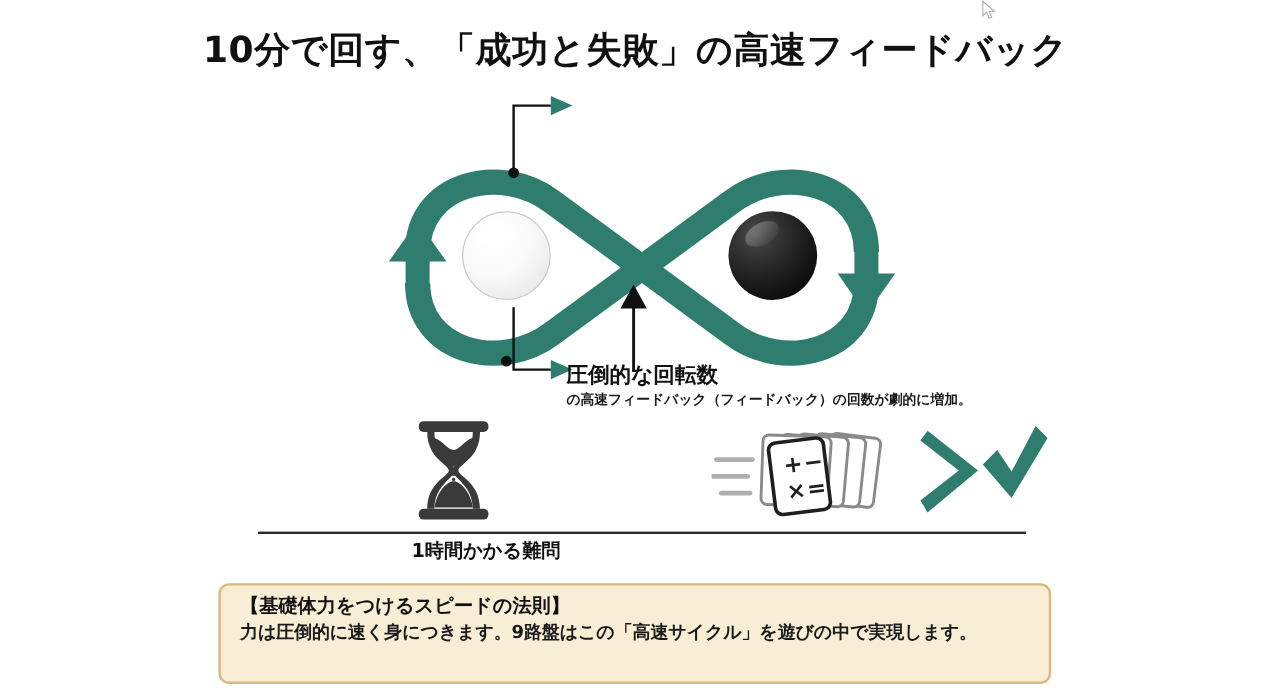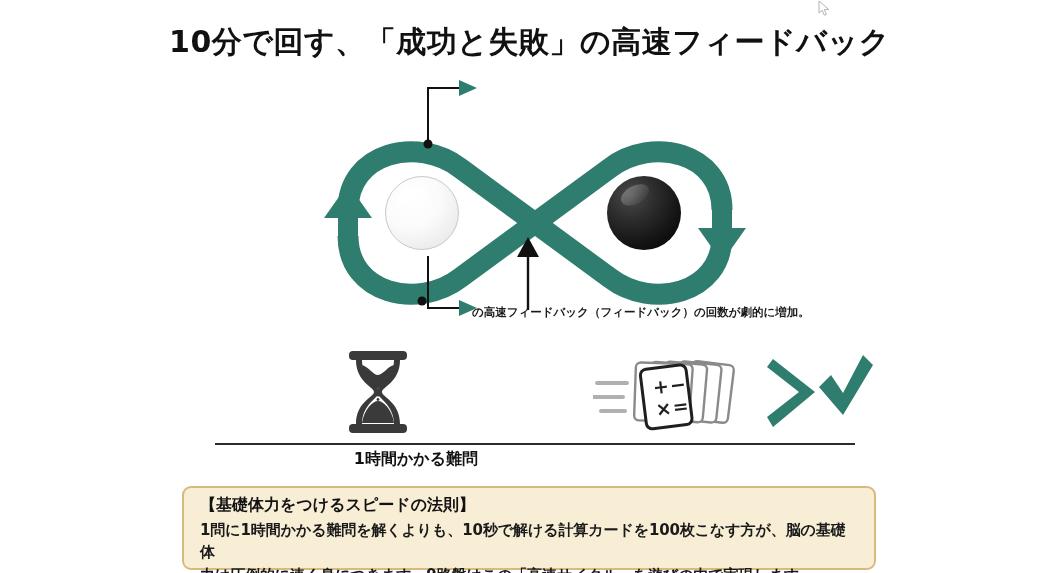--- a/index.html
+++ b/index.html
@@ -81,21 +81,21 @@
   .icon-cards{position:absolute;left:378px;top:10px;width:180px;height:82px;}
   .icon-check{position:absolute;left:548px;top:0px;width:110px;height:96px;}
   .rule{
     position:absolute;left:0;top:98px;width:640px;height:0;
     border-top:2.5px solid #2b2b2b;
   }
   .cap{
     position:absolute;top:104px;
     font-size:16px;font-weight:bold;color:#111111;white-space:nowrap;text-align:center;
   }
-  .cap-left{left:56px;width:290px;}
+  .cap-left{left:45px;width:290px;}
   .cap-right{left:330px;width:310px;}
 
   
   .note{
     position:absolute;left:182px;top:486px;width:694px;height:84px;
     background:#f8eed6;
     border:2px solid #d9b97e;
     border-radius:9px;
     box-sizing:border-box;
     padding:7px 16px 0 16px;
@@ -157,20 +157,21 @@
     <polygon points="44,50 62,58 44,66" fill="#2e7d6e"></polygon>
   </svg>
 
   <svg class="connector conn-center" viewBox="0 0 40 75">
     <path d="M 20 75 L 20 16" fill="none" stroke="#111" stroke-width="2.4"></path>
     <polygon points="20,2 31,22 9,22" fill="#111"></polygon>
   </svg>
 
 
   <div class="callout callout-bottom">
+    <div class="head">圧倒的な回転数</div>
     <div class="sub">の高速フィードバック（フィードバック）の回数が劇的に増加。</div>
   </div>
 
   <div class="compare">
 
     <svg class="icon-hourglass" viewBox="0 0 66 86">
       <rect x="4" y="2" width="58" height="9" rx="4" fill="#3a3a3a"></rect>
       <rect x="4" y="75" width="58" height="9" rx="4" fill="#3a3a3a"></rect>
       <path d="M 11 11 C 11 33, 29 38, 29 43 C 29 48, 11 53, 11 75
                L 17 75 C 17 55, 34 49, 34 43 C 34 37, 17 31, 17 11 Z" fill="#3a3a3a"></path>
@@ -208,17 +209,16 @@
       <polygon points="4,22 10,14 52,47 10,82 4,72 36,47" fill="#2e7d6e"></polygon>
       <polygon points="56,42 68,30 80,48 100,10 110,20 80,70" fill="#2e7d6e"></polygon>
     </svg>
 
     <div class="rule"></div>
     <div class="cap cap-left">1時間かかる難問</div>
   </div>
 
   <div class="note">
     <div class="note-title">【基礎体力をつけるスピードの法則】</div>
-    <div class="note-body">1問に1時間かかる難問を解くよりも、10秒で解ける計算カードを100枚こなす方が、脳の基礎体</div>
     <div class="note-body" style="margin-top:0">力は圧倒的に速く身につきます。9路盤はこの「高速サイクル」を遊びの中で実現します。</div>
   </div>
 
 </div>
 
 </body></html>

